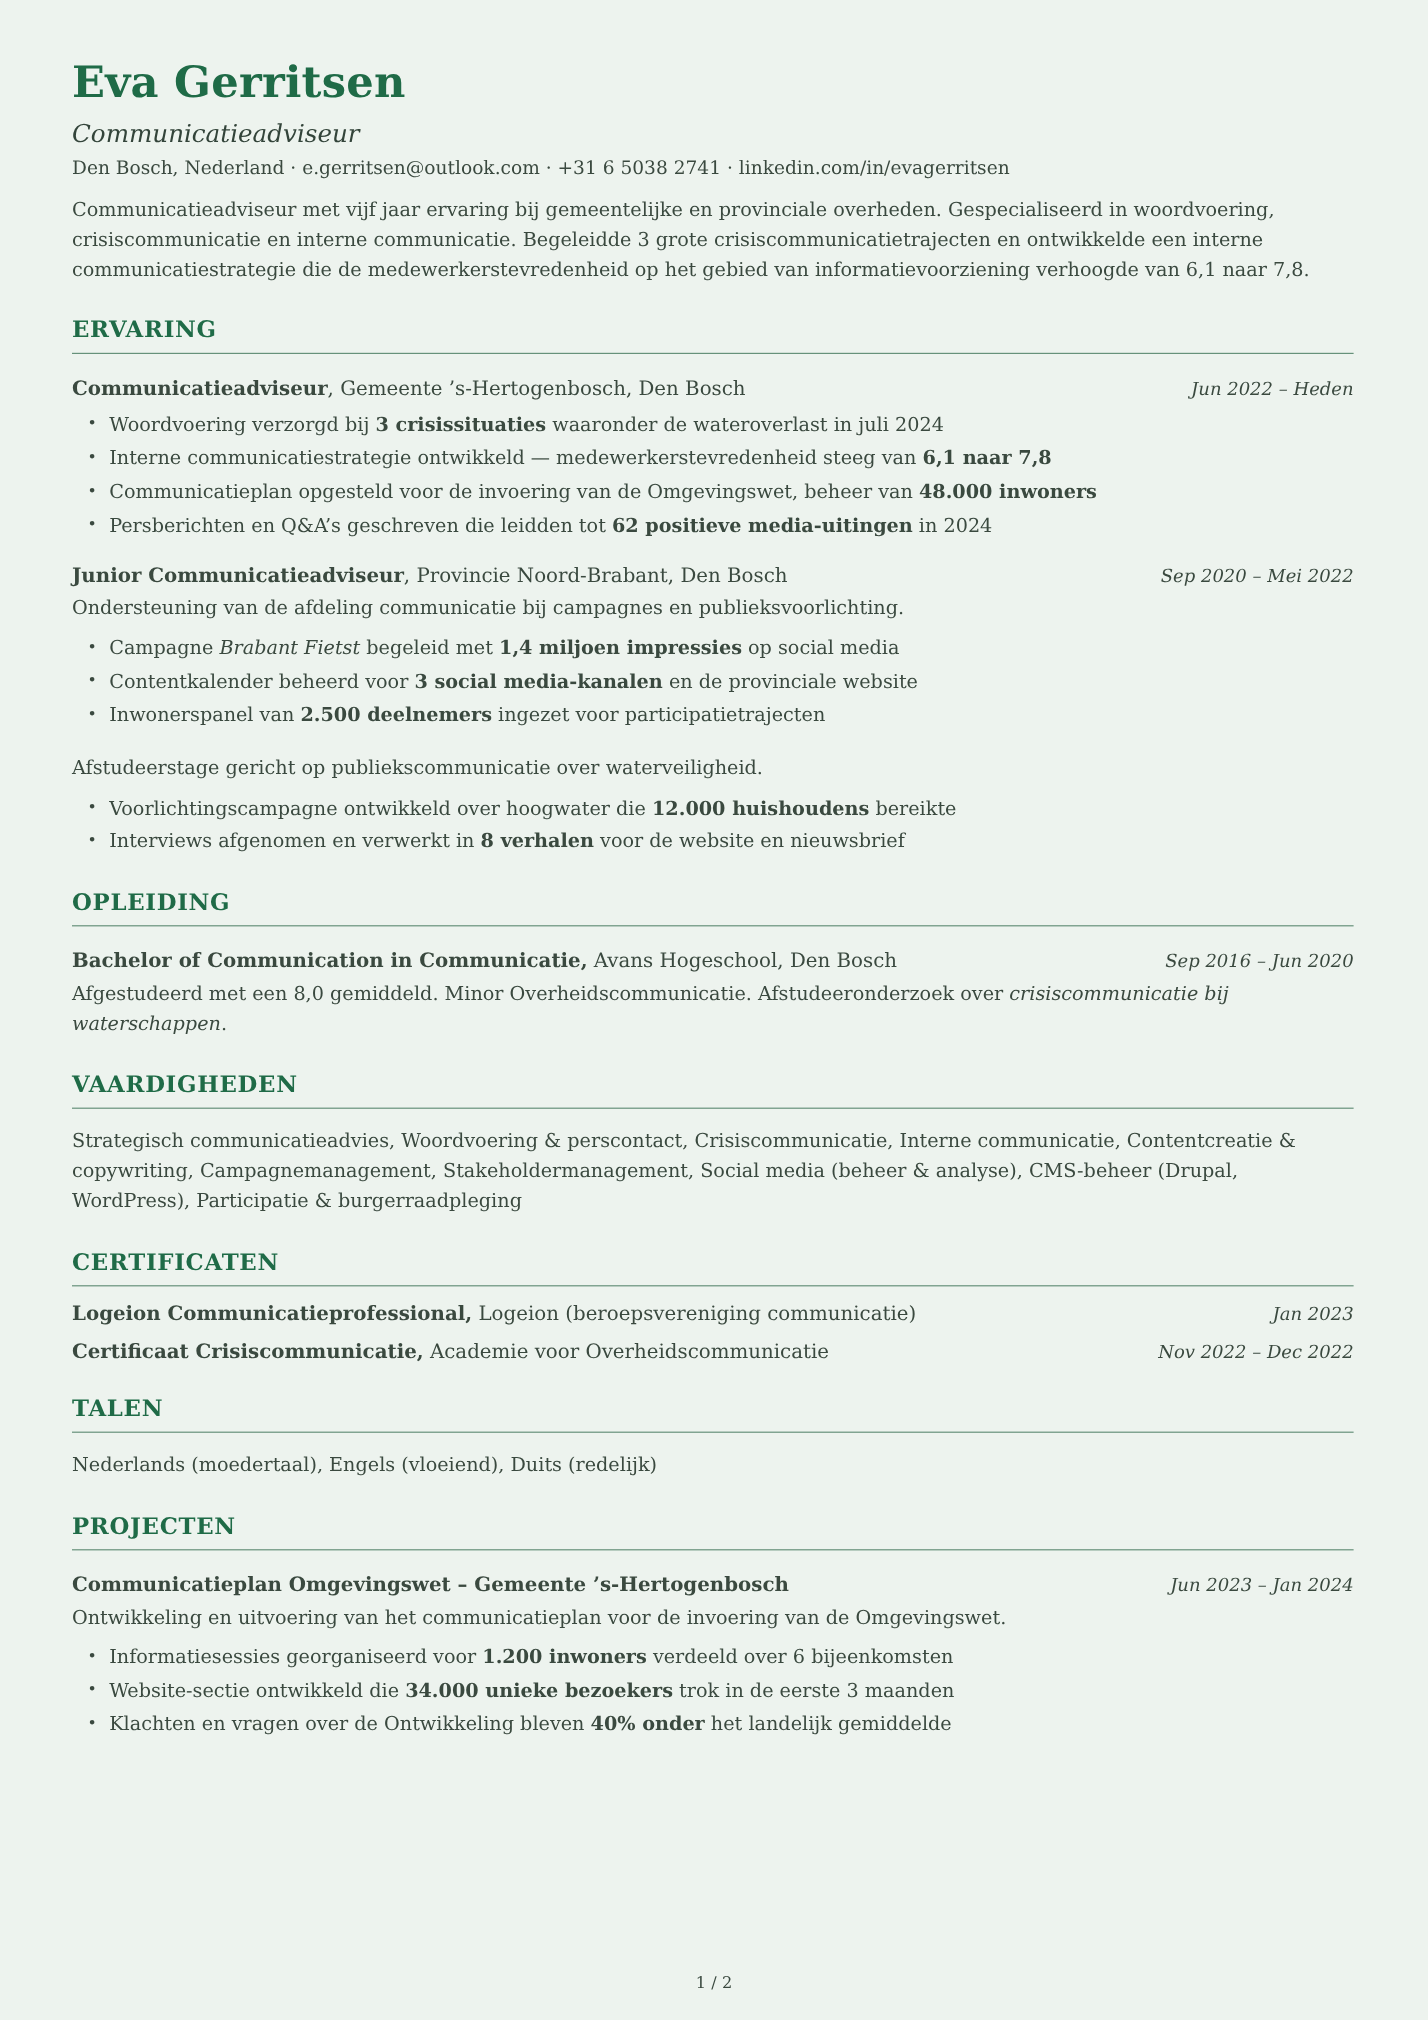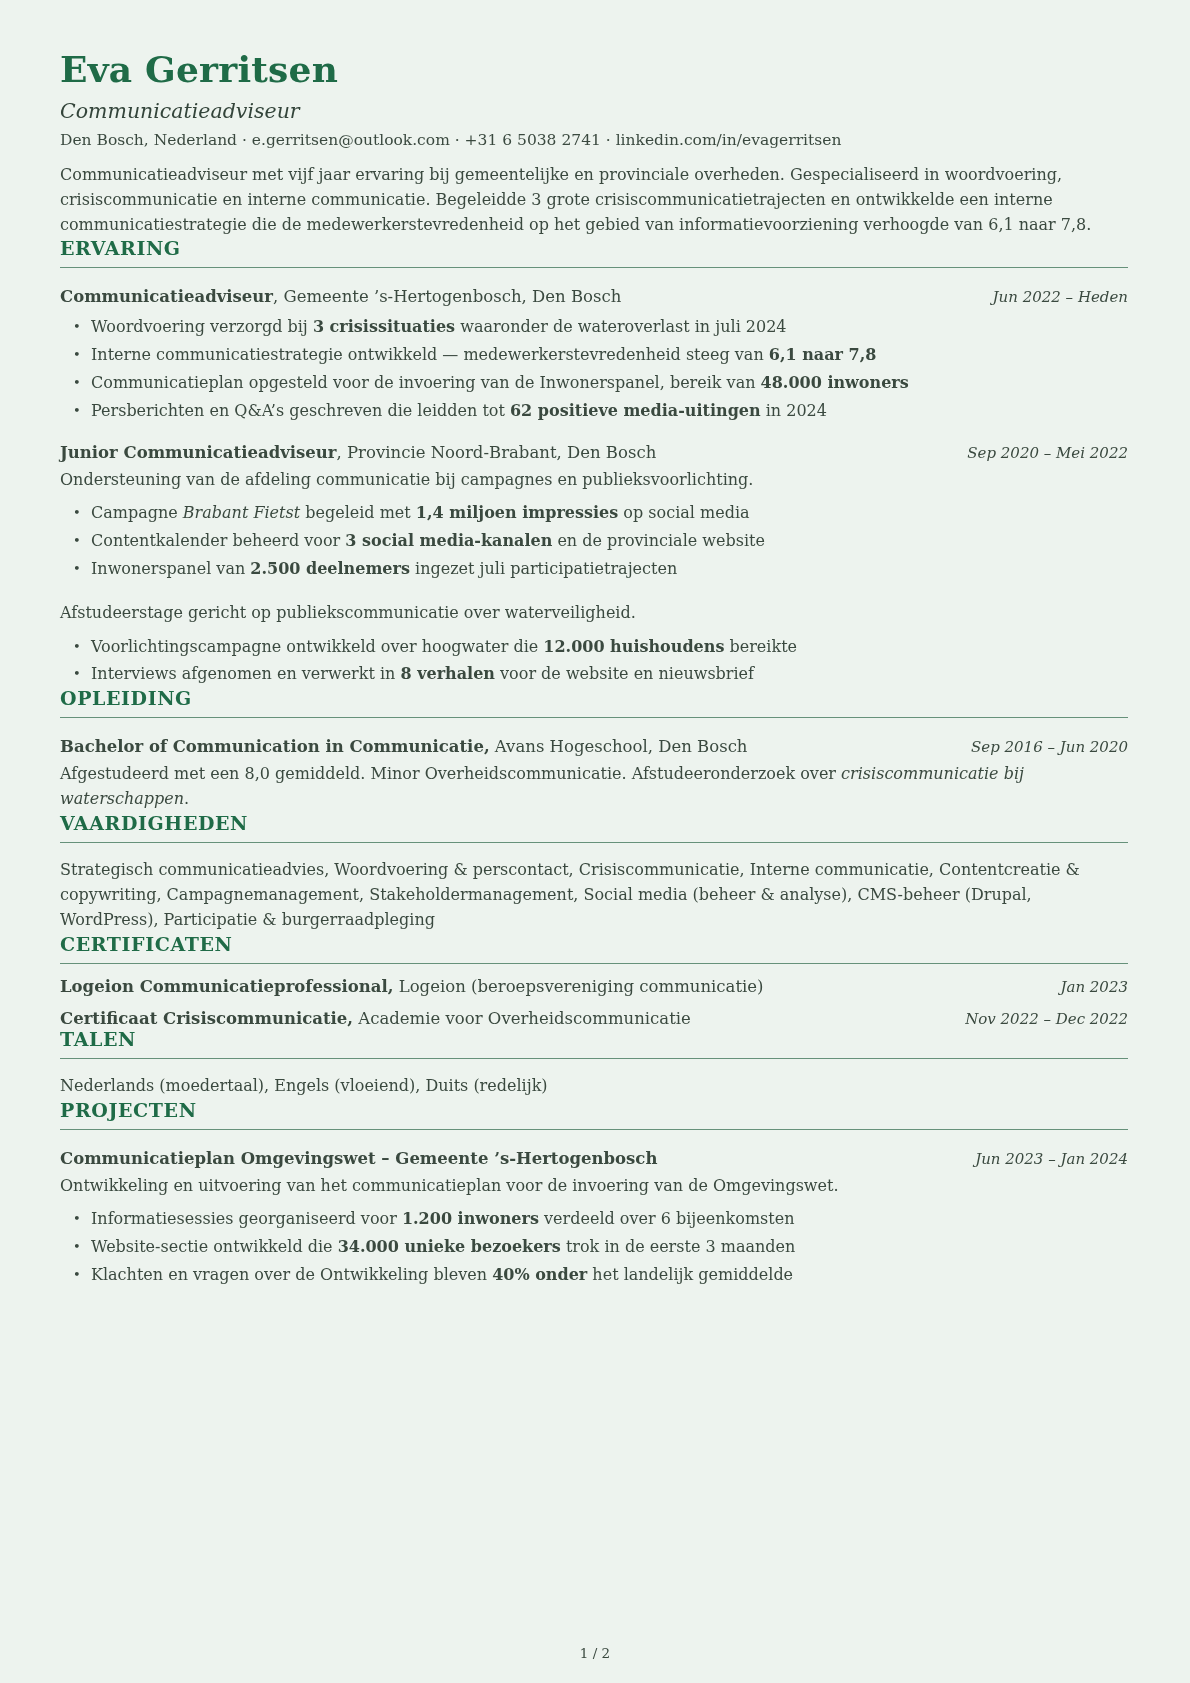--- a/index.html
+++ b/index.html
@@ -24,20 +24,21 @@
   .role-title {
     font-style:italic;
     font-size:20.5px;
     margin-top:9px;
     color:#33443a;
   }
   .contact { font-size:15.5px; margin-top:8px; }
   .summary { font-size:16px; line-height:1.56; margin-top:14px; }
 
   section h2 {
+    margin-top:27px;
     font-size:19px;
     letter-spacing:0.6px;
     color:#1f6b47;
     border-bottom:1.5px solid #66917a;
     padding-bottom:8px;
     font-weight:700;
   }
 
   .entry { margin-top:19px; }
   .entry.tight { margin-top:13px; }
@@ -97,35 +98,35 @@
     <h2>ERVARING</h2>
 
     <div class="entry">
       <div class="entry-head">
         <div><span class="b">Communicatieadviseur</span><span>, Gemeente ’s-Hertogenbosch, Den Bosch</span></div>
         <div class="date">Jun 2022 – Heden</div>
       </div>
       <ul class="bullets">
         <li><span>Woordvoering verzorgd bij </span><span class="b">3 crisissituaties</span><span> waaronder de wateroverlast in juli 2024</span></li>
         <li><span>Interne communicatiestrategie ontwikkeld — medewerkerstevredenheid steeg van </span><span class="b">6,1 naar 7,8</span></li>
-        <li><span>Communicatieplan opgesteld voor de invoering van de Inwonerspanel, bereik van </span><span class="b">48.000 inwoners</span></li>
+        <li><span>Communicatieplan opgesteld voor de invoering van de Omgevingswet, beheer van </span><span class="b">48.000 inwoners</span></li>
         <li><span>Persberichten en Q&amp;A’s geschreven die leidden tot </span><span class="b">62 positieve media-uitingen</span><span> in 2024</span></li>
       </ul>
     </div>
 
     <div class="entry">
       <div class="entry-head">
         <div><span class="b">Junior Communicatieadviseur</span><span>, Provincie Noord-Brabant, Den Bosch</span></div>
         <div class="date">Sep 2020 – Mei 2022</div>
       </div>
       <p class="entry-sum"><span>Ondersteuning van de afdeling communicatie bij campagnes en publieksvoorlichting.</span></p>
       <ul class="bullets">
         <li><span>Campagne </span><span class="i">Brabant Fietst</span><span> begeleid met </span><span class="b">1,4 miljoen impressies</span><span> op social media</span></li>
         <li><span>Contentkalender beheerd voor </span><span class="b">3 social media-kanalen</span><span> en de provinciale website</span></li>
-        <li><span>Inwonerspanel van </span><span class="b">2.500 deelnemers</span><span> ingezet juli participatietrajecten</span></li>
+        <li><span>Inwonerspanel van </span><span class="b">2.500 deelnemers</span><span> ingezet voor participatietrajecten</span></li>
       </ul>
     </div>
 
     <div class="entry">
       <p class="entry-sum"><span>Afstudeerstage gericht op publiekscommunicatie over waterveiligheid.</span></p>
       <ul class="bullets">
         <li><span>Voorlichtingscampagne ontwikkeld over hoogwater die </span><span class="b">12.000 huishoudens</span><span> bereikte</span></li>
         <li><span>Interviews afgenomen en verwerkt in </span><span class="b">8 verhalen</span><span> voor de website en nieuwsbrief</span></li>
       </ul>
     </div>

